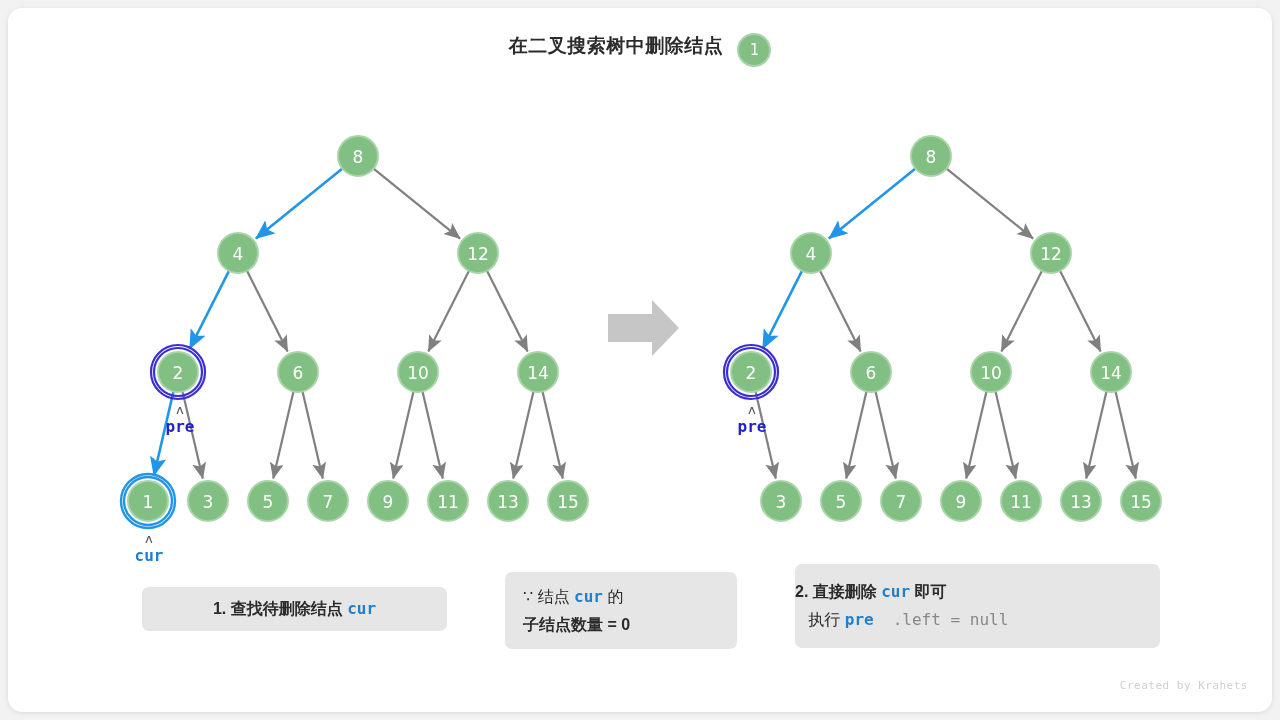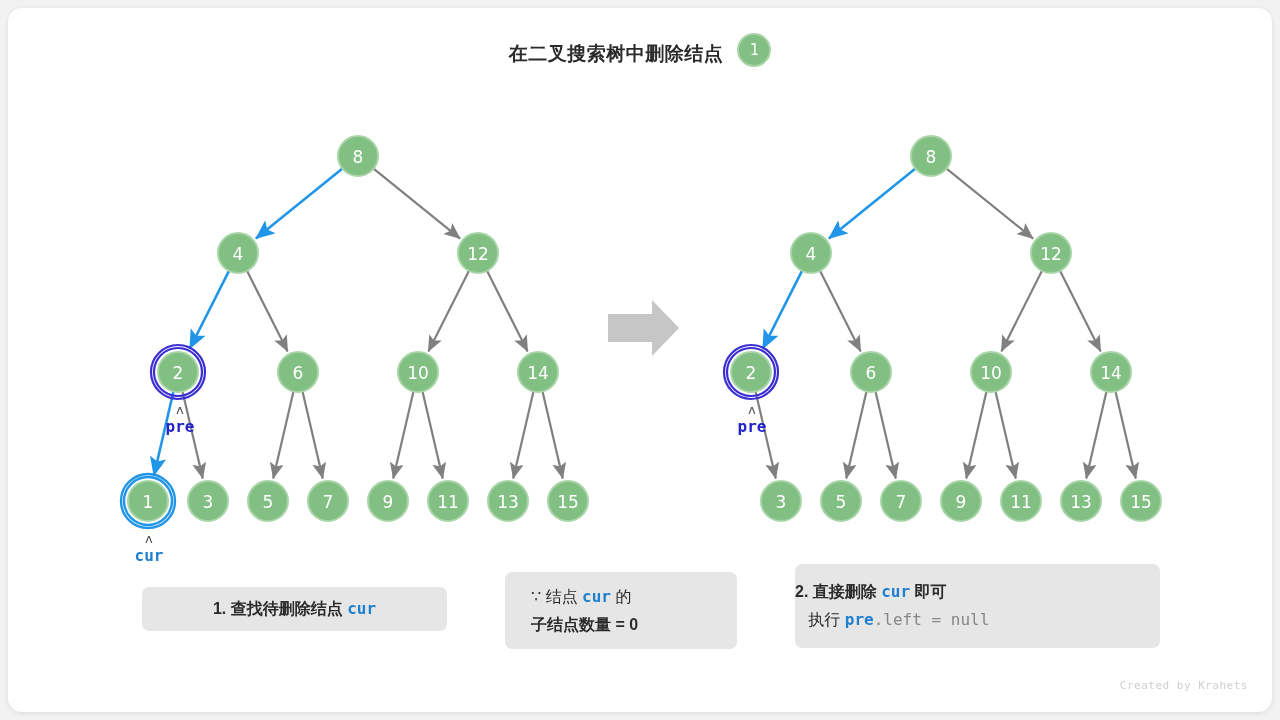--- a/index.html
+++ b/index.html
@@ -24,21 +24,21 @@
     background: #ffffff;
     border-radius: 14px;
     box-shadow: 0 1px 5px rgba(0,0,0,0.10);
   }
   #title-row {
     position: absolute;
     left: 0;
     top: 33px;
     width: 1280px;
     display: flex;
-    align-items: flex-end;
+    align-items: flex-start;
     justify-content: center;
     gap: 14px;
   }
   #title-text {
     font-size: 19px;
     font-weight: bold;
     color: #2b2b2b;
     letter-spacing: 0.5px;
   }
   .step-badge {
@@ -135,35 +135,36 @@
   }
   .blue-code {
     color: #1f80d0;
     font-family: "DejaVu Sans Mono", monospace;
     font-weight: bold;
   }
   .gray-code {
     color: #888888;
     font-family: "DejaVu Sans Mono", monospace;
     font-weight: normal;
+    margin-left: 19px;
   }
   .normal-w { font-weight: normal; }
   #caption-left {
     left: 142px;
     top: 587px;
     width: 305px;
     height: 44px;
     align-items: center;
   }
   #caption-mid {
     left: 505px;
     top: 572px;
     width: 232px;
     height: 77px;
-    padding-left: 26px;
+    padding-left: 18px;
   }
   #caption-right {
     left: 795px;
     top: 564px;
     width: 365px;
     height: 84px;
   }
   #credit {
     position: absolute;
     right: 32px;

